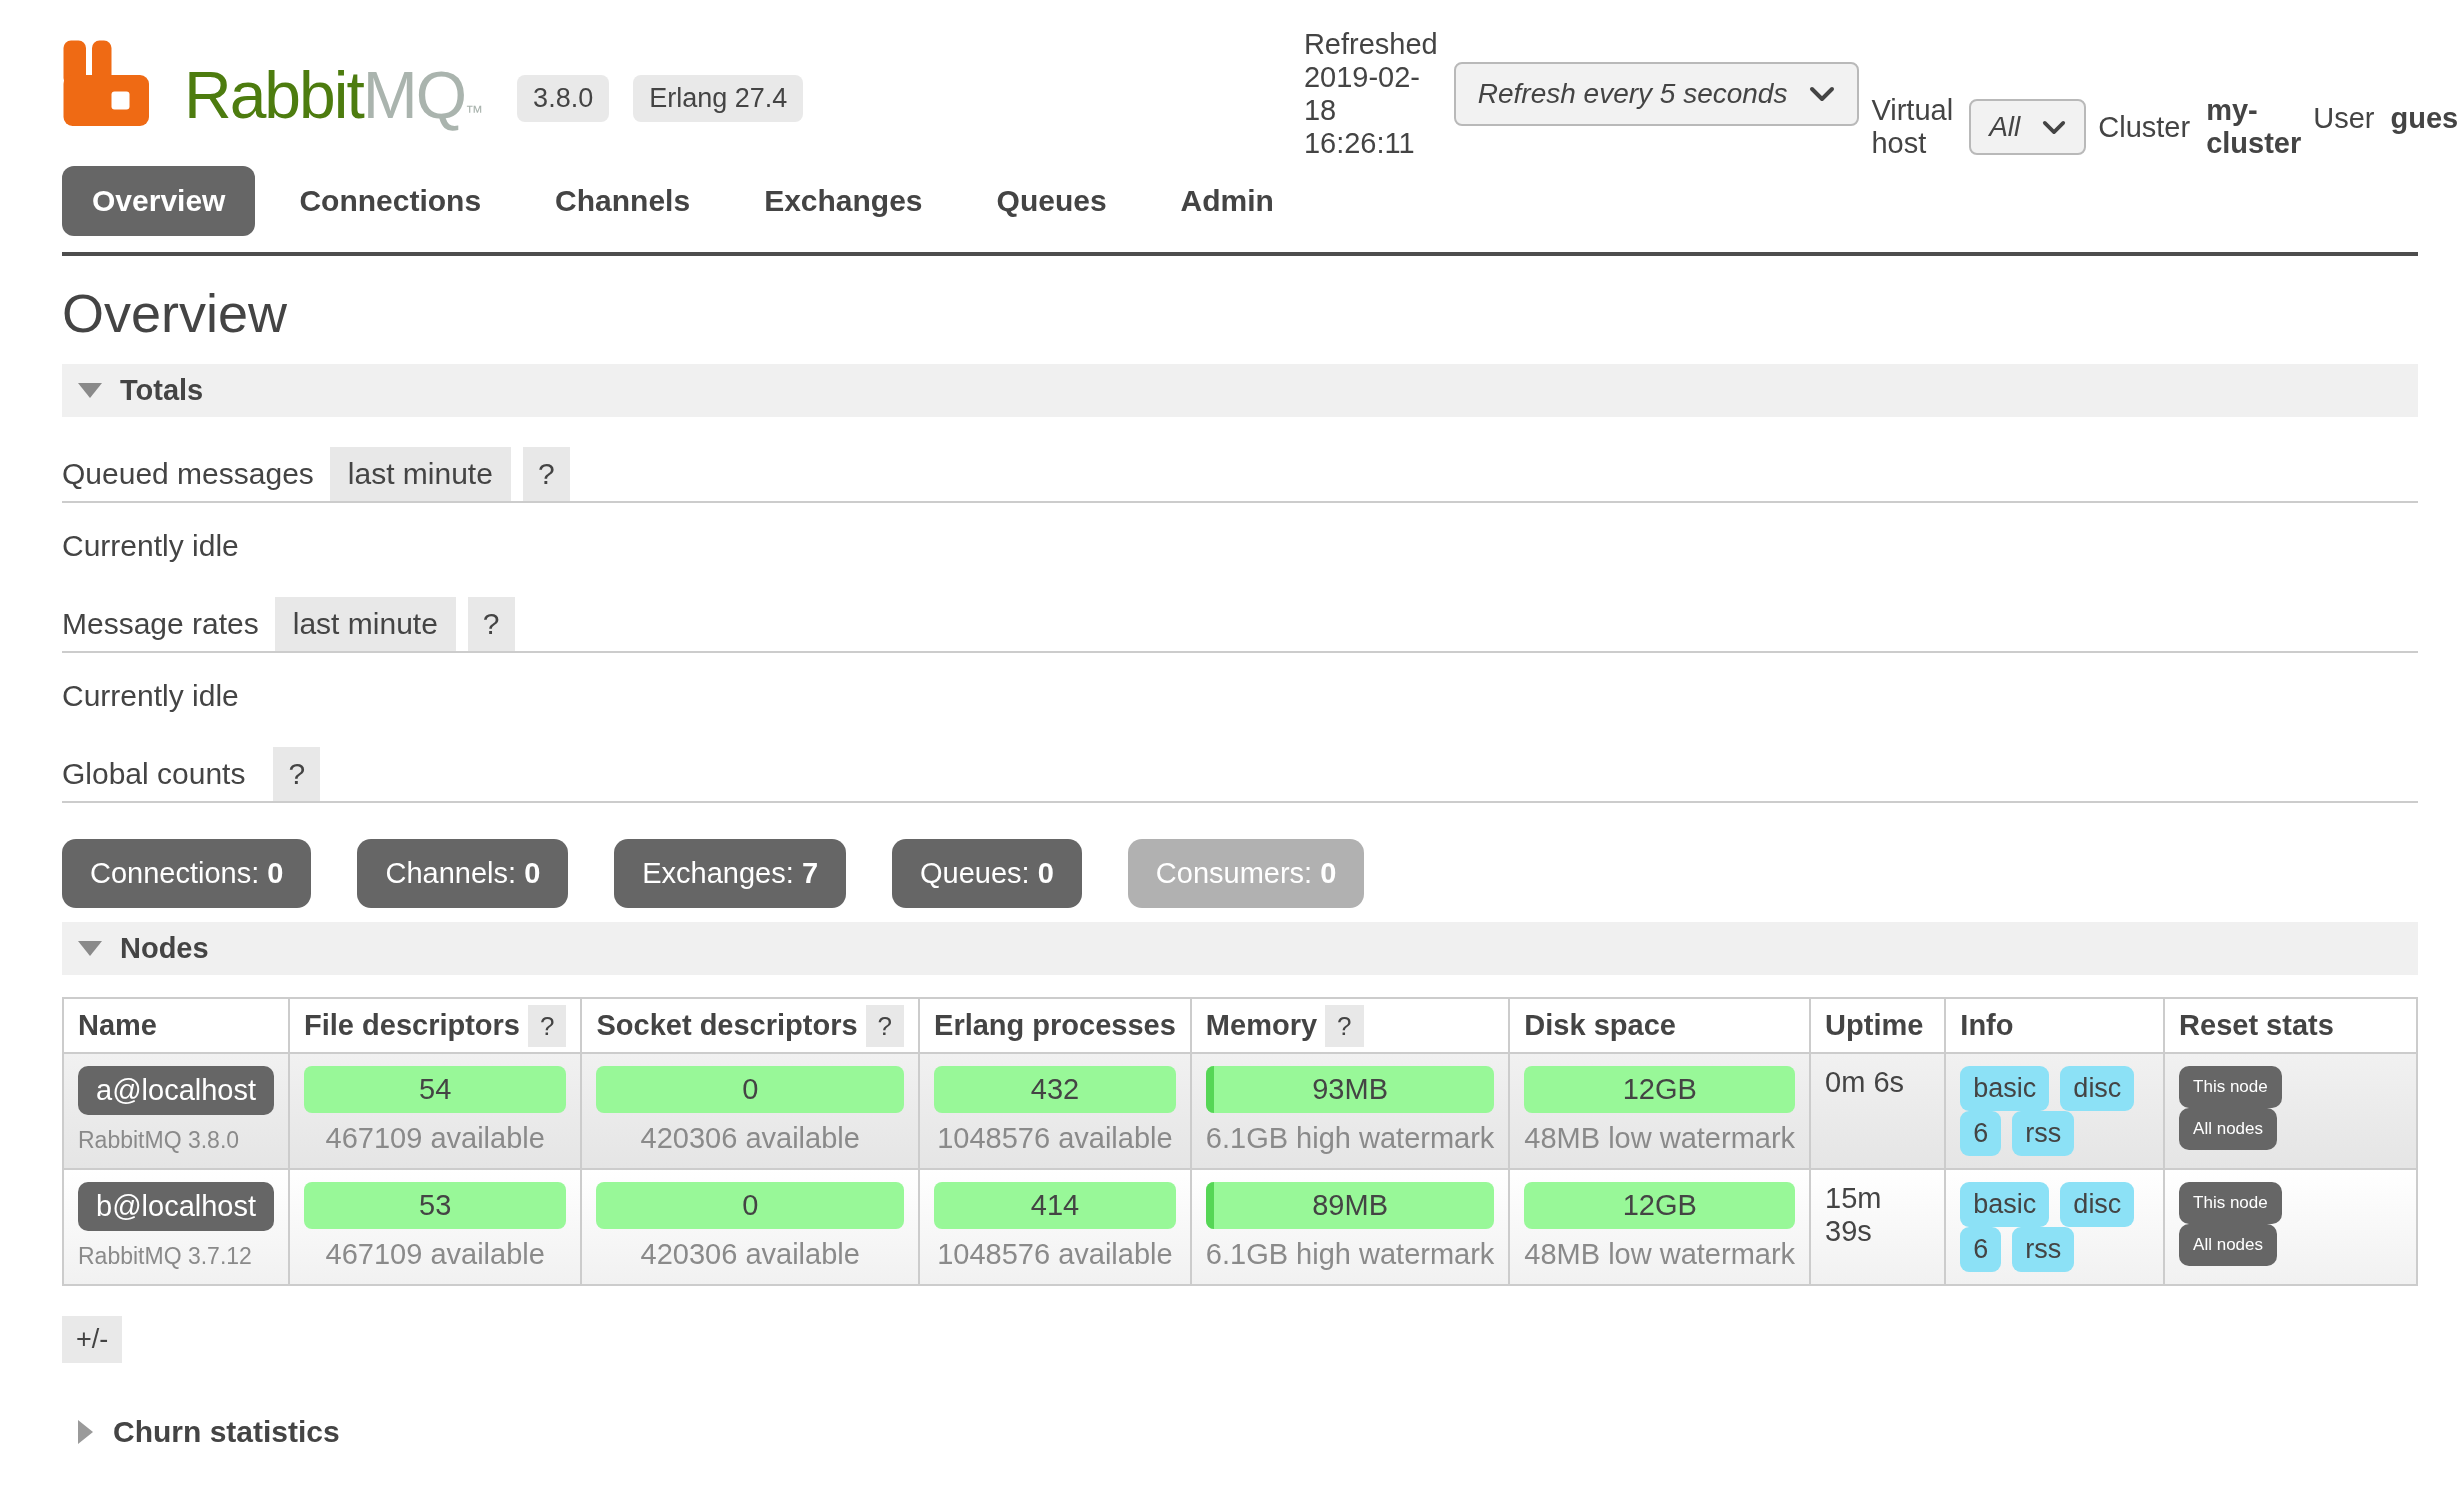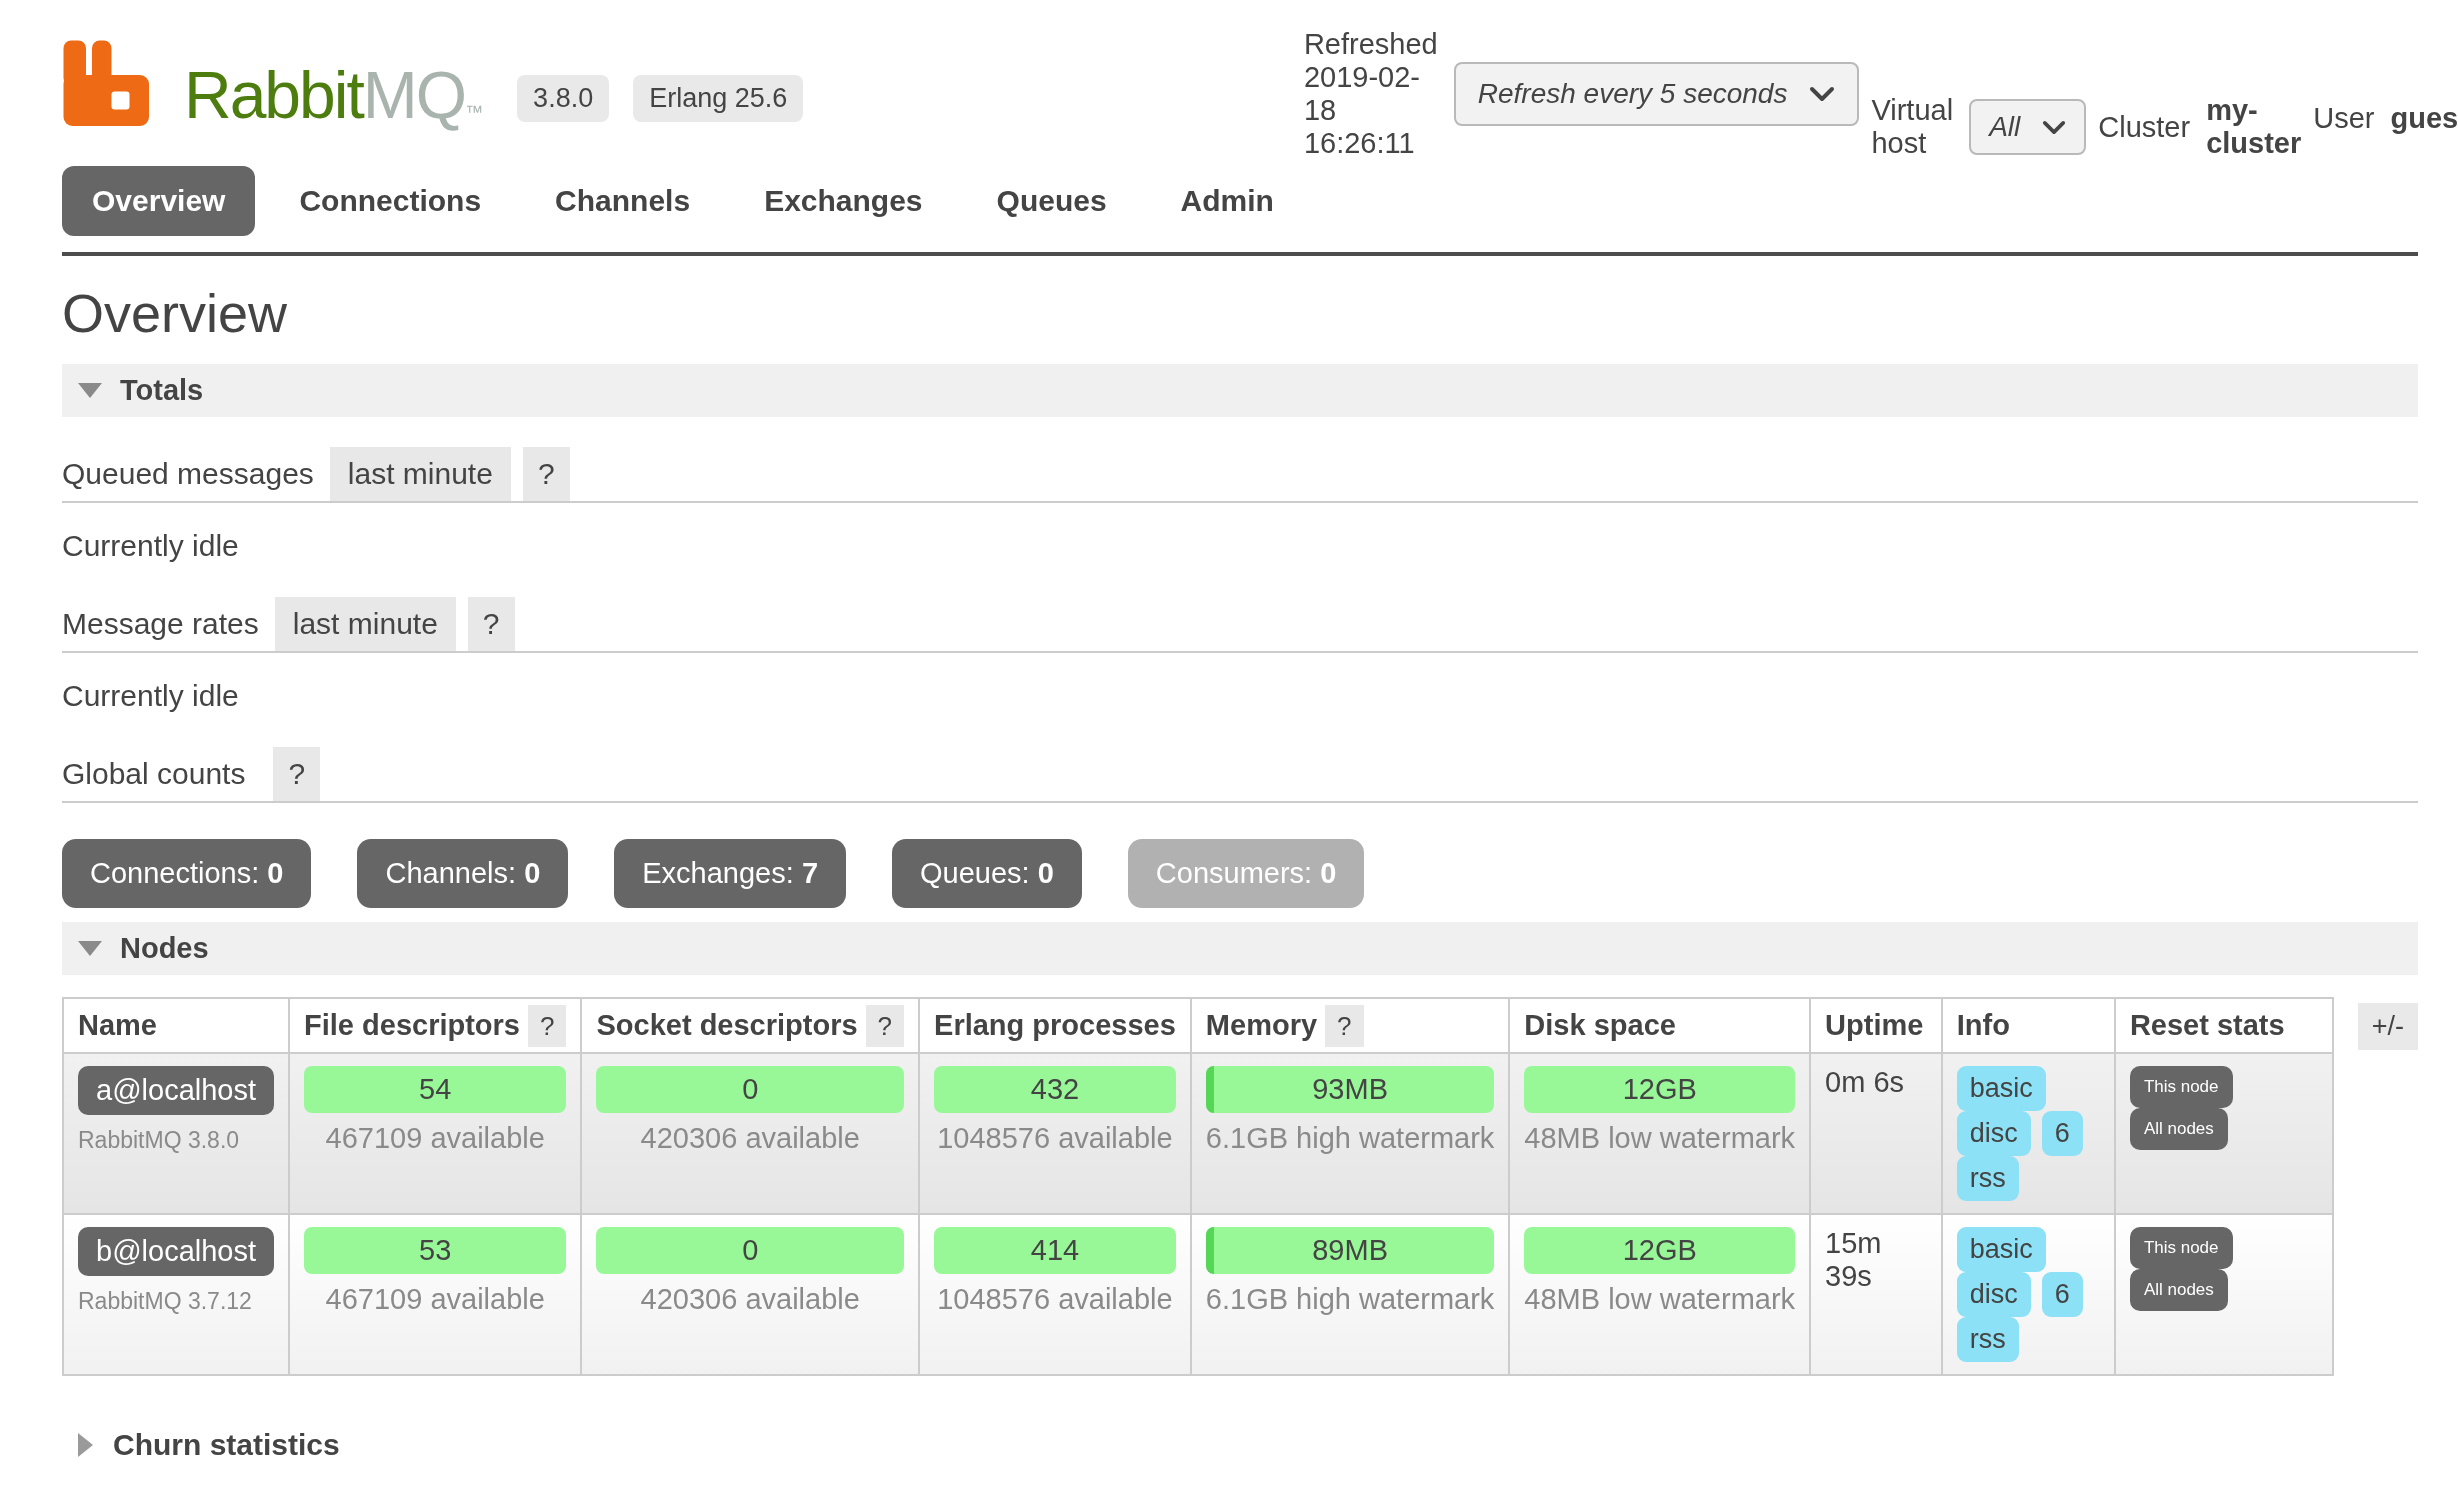--- a/index.html
+++ b/index.html
@@ -69,21 +69,21 @@
 
   
   .counts { display: flex; gap: 46px; margin: 36px 0 14px 0; }
   .count-btn {
     background: #666; color: #fff; border: none; border-radius: 14px;
     padding: 18px 28px; font-size: 29px; cursor: pointer; white-space: nowrap;
   }
   .count-btn.muted { background: #b1b1b1; cursor: default; }
 
   
-  .table-wrap { display: flex; align-items: flex-start; gap: 24px; margin-top: 22px; }
+  .table-wrap { display: flex; align-items: flex-start; gap: 24px; margin-top: 22px; flex-direction: column; }
   table.nodes { border-collapse: collapse; table-layout: fixed; }
   table.nodes th, table.nodes td { border: 2px solid #ccc; text-align: left; vertical-align: top; }
   table.nodes th { font-weight: bold; font-size: 29px; padding: 10px 14px; background: #fff; white-space: nowrap; }
   table.nodes th .help-badge { font-weight: normal; font-size: 26px; padding: 6px 12px; margin-left: 8px; }
   table.nodes td { padding: 12px 14px; font-size: 29px; }
   tr.row-odd td { background: linear-gradient(#f1f1f1, #e5e5e5); }
   tr.row-even td { background: linear-gradient(#ffffff, #f1f1f1); }
 
   .node-badge {
     background: #666; color: #fff; border-radius: 10px;
@@ -126,21 +126,21 @@
       <div class="logo-block">
         <svg class="logo-mark" viewBox="0 0 64 64">
           <rect x="1" y="3" width="15" height="30" rx="5" fill="#ef6a14"></rect>
           <rect x="20" y="3" width="13" height="30" rx="5" fill="#ef6a14"></rect>
           <rect x="1" y="26" width="57" height="34" rx="6" fill="#ef6a14"></rect>
           <rect x="33" y="37" width="12" height="12" rx="2" fill="#ffffff"></rect>
         </svg>
         <div class="brand"><span class="rabbit">Rabbit</span><span class="mq">MQ</span><span class="tm">™</span></div>
         <div class="hdr-badges">
           <span class="badge">3.8.0</span>
-          <span class="badge">Erlang 25.6</span>
+          <span class="badge">Erlang 27.4</span>
         </div>
       </div>
 
       <div class="nav">
         <div class="tab selected">Overview</div>
         <div class="tab">Connections</div>
         <div class="tab">Channels</div>
         <div class="tab">Exchanges</div>
         <div class="tab">Queues</div>
         <div class="tab">Admin</div>

